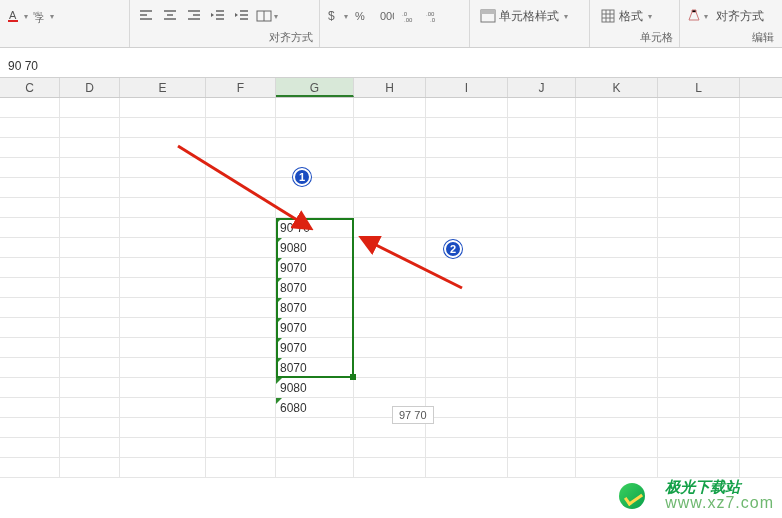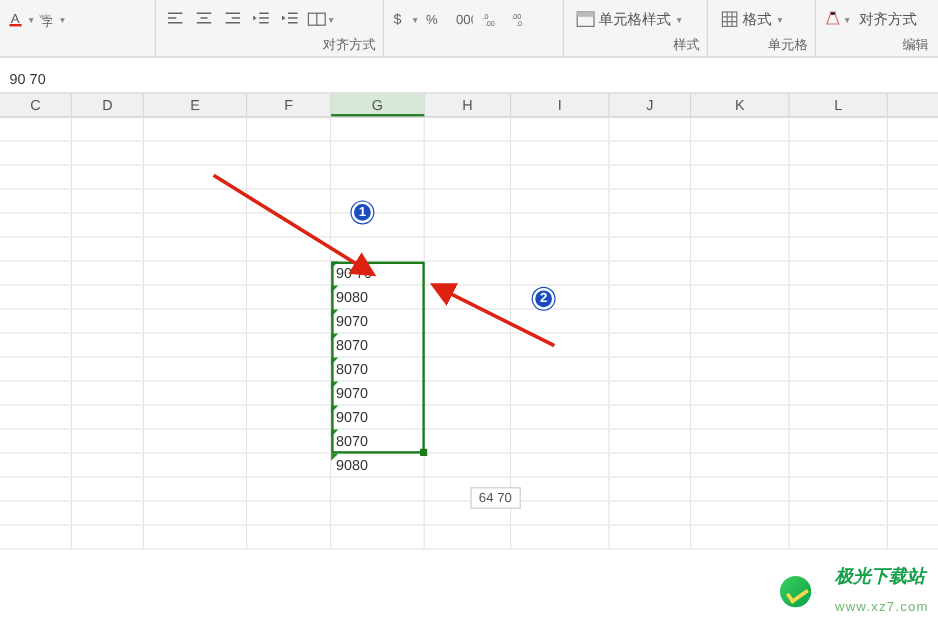--- a/index.html
+++ b/index.html
@@ -195,24 +195,23 @@
       transform: rotate(-35deg);
     }
     .wm-text {
       font-size: 15px;
       font-weight: bold;
       color: #14a048;
       font-style: italic;
       line-height: 1;
     }
     .wm-sub {
-      font-size: 11px;
+      font-size: 16px;
       color: #6fb870;
       letter-spacing: 1px;
-      margin-top: 12px;
     }
   </style>
 </head>
 <body>
 
 <div class="ribbon">
   <div class="ribbon-group" style="width:130px">
     <div class="ribbon-group-tools">
       <div class="ribbon-btn">
         <svg viewBox="0 0 16 16">
@@ -309,21 +308,20 @@
     <div class="ribbon-group-tools">
       <div class="ribbon-text-btn">
         <svg width="16" height="16" viewBox="0 0 16 16">
             <rect x="1" y="2" width="14" height="12" fill="none" stroke="#777"></rect>
             <rect x="1" y="2" width="14" height="4" fill="#bbb"></rect>
           </svg>
         <span>单元格样式</span>
           <span class="dd">▾</span>
       </div>
     </div>
-    <div class="ribbon-group-label">样式</div>
   </div>
 
   <div class="ribbon-group" style="width:90px">
     <div class="ribbon-group-tools">
       <div class="ribbon-text-btn">
         <svg width="16" height="16" viewBox="0 0 16 16">
             <rect x="2" y="2" width="12" height="12" fill="none" stroke="#777"></rect>
             <path stroke="#777" d="M2 6h12M2 10h12M6 2v12M10 2v12"></path>
           </svg>
         <span>格式</span>
@@ -538,20 +536,32 @@
         <div class="cell col-J"></div>
         <div class="cell col-K"></div>
         <div class="cell col-L"></div>
       </div>
     <div class="row">
         <div class="cell col-C"></div>
         <div class="cell col-D"></div>
         <div class="cell col-E"></div>
         <div class="cell col-F"></div>
         <div class="cell col-G err-tri">9080</div>
+        <div class="cell col-H"></div>
+        <div class="cell col-I"></div>
+        <div class="cell col-J"></div>
+        <div class="cell col-K"></div>
+        <div class="cell col-L"></div>
+      </div>
+    <div class="row">
+        <div class="cell col-C"></div>
+        <div class="cell col-D"></div>
+        <div class="cell col-E"></div>
+        <div class="cell col-F"></div>
+        <div class="cell col-G err-tri">6080</div>
         <div class="cell col-H"></div>
         <div class="cell col-I"></div>
         <div class="cell col-J"></div>
         <div class="cell col-K"></div>
         <div class="cell col-L"></div>
       </div>
 
     <div class="row">
         <div class="cell col-C"></div>
         <div class="cell col-D"></div>
@@ -606,21 +616,21 @@
           <marker id="ah2" viewBox="0 0 10 10" refX="8" refY="5" markerWidth="7" markerHeight="7" orient="auto">
             <path d="M0 0L10 5L0 10z" fill="#d21"></path>
           </marker>
         </defs>
       <line x1="110" y1="60" x2="10" y2="10" stroke="#d21" stroke-width="3" marker-end="url(#ah2)"></line>
     </svg>
 
     <div class="badge" style="left:293px; top:70px;">1</div>
     <div class="badge" style="left:444px; top:142px;">2</div>
 
-    <div class="tooltip" style="left:392px; top:308px;">64 70</div>
+    <div class="tooltip" style="left:392px; top:308px;">97 70</div>
   </div>
 </div>
 
 <div class="watermark">
   <div class="wm-icon"></div>
   <div>
     <div class="wm-text">极光下载站</div>
     <div class="wm-sub">www.xz7.com</div>
   </div>
 </div>

